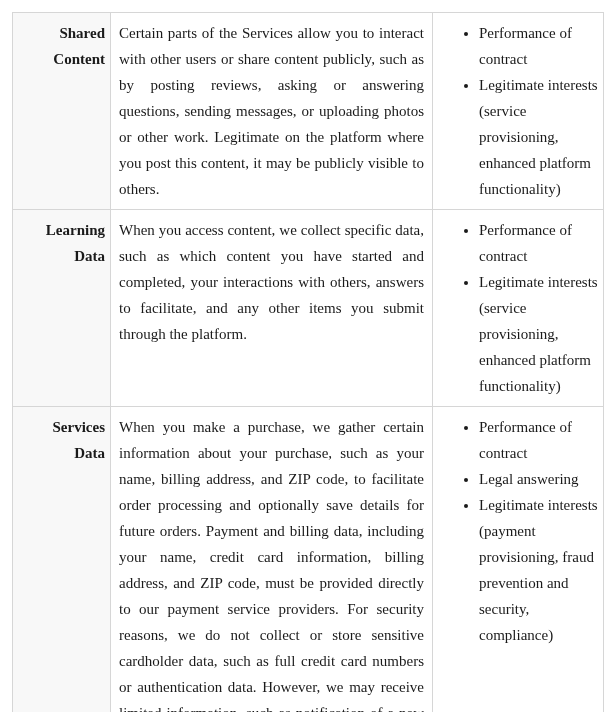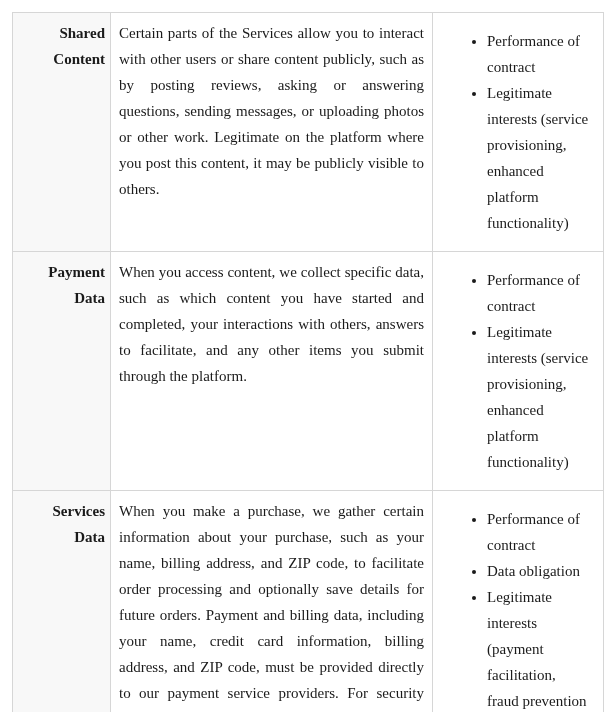--- a/index.html
+++ b/index.html
@@ -36,21 +36,21 @@
     padding: 7px 5px 7px 6px;
   }
   .desc-cell {
     text-align: justify;
     padding: 7px 8px 7px 8px;
   }
   .basis-cell {
     padding: 7px 4px 7px 0;
   }
   .basis-list {
-    margin: 8px;
+    margin: 0;
     padding: 0 0 0 46px;
     list-style: disc outside;
   }
   .basis-list li {
     margin: 0;
     padding: 0;
   }
 </style>
 </head>
 <body>
@@ -66,34 +66,34 @@
       <td class="title-cell">Shared Content</td>
       <td class="desc-cell">Certain parts of the Services allow you to interact with other users or share content publicly, such as by posting reviews, asking or answering questions, sending messages, or uploading photos or other work. Legitimate on the platform where you post this content, it may be publicly visible to others.</td>
       <td class="basis-cell">
         <ul class="basis-list">
           <li>Performance of contract</li>
           <li>Legitimate interests (service provisioning, enhanced platform functionality)</li>
         </ul>
       </td>
     </tr>
     <tr>
-      <td class="title-cell">Payment Data</td>
+      <td class="title-cell">Learning Data</td>
       <td class="desc-cell">When you access content, we collect specific data, such as which content you have started and completed, your interactions with others, answers to facilitate, and any other items you submit through the platform.</td>
       <td class="basis-cell">
         <ul class="basis-list">
           <li>Performance of contract</li>
           <li>Legitimate interests (service provisioning, enhanced platform functionality)</li>
         </ul>
       </td>
     </tr>
     <tr>
       <td class="title-cell">Services Data</td>
       <td class="desc-cell">When you make a purchase, we gather certain information about your purchase, such as your name, billing address, and ZIP code, to facilitate order processing and optionally save details for future orders. Payment and billing data, including your name, credit card information, billing address, and ZIP code, must be provided directly to our payment service providers. For security reasons, we do not collect or store sensitive cardholder data, such as full credit card numbers or authentication data. However, we may receive limited information, such as notification of a new card and the last four digits of the card, from payment service providers to aid in payment processing.</td>
       <td class="basis-cell">
         <ul class="basis-list">
           <li>Performance of contract</li>
-          <li>Data obligation</li>
-          <li>Legitimate interests (payment facilitation, fraud prevention and security, compliance)</li>
+          <li>Legal answering</li>
+          <li>Legitimate interests (payment provisioning, fraud prevention and security, compliance)</li>
         </ul>
       </td>
     </tr>
   </tbody>
 </table>
 
 </body></html>

